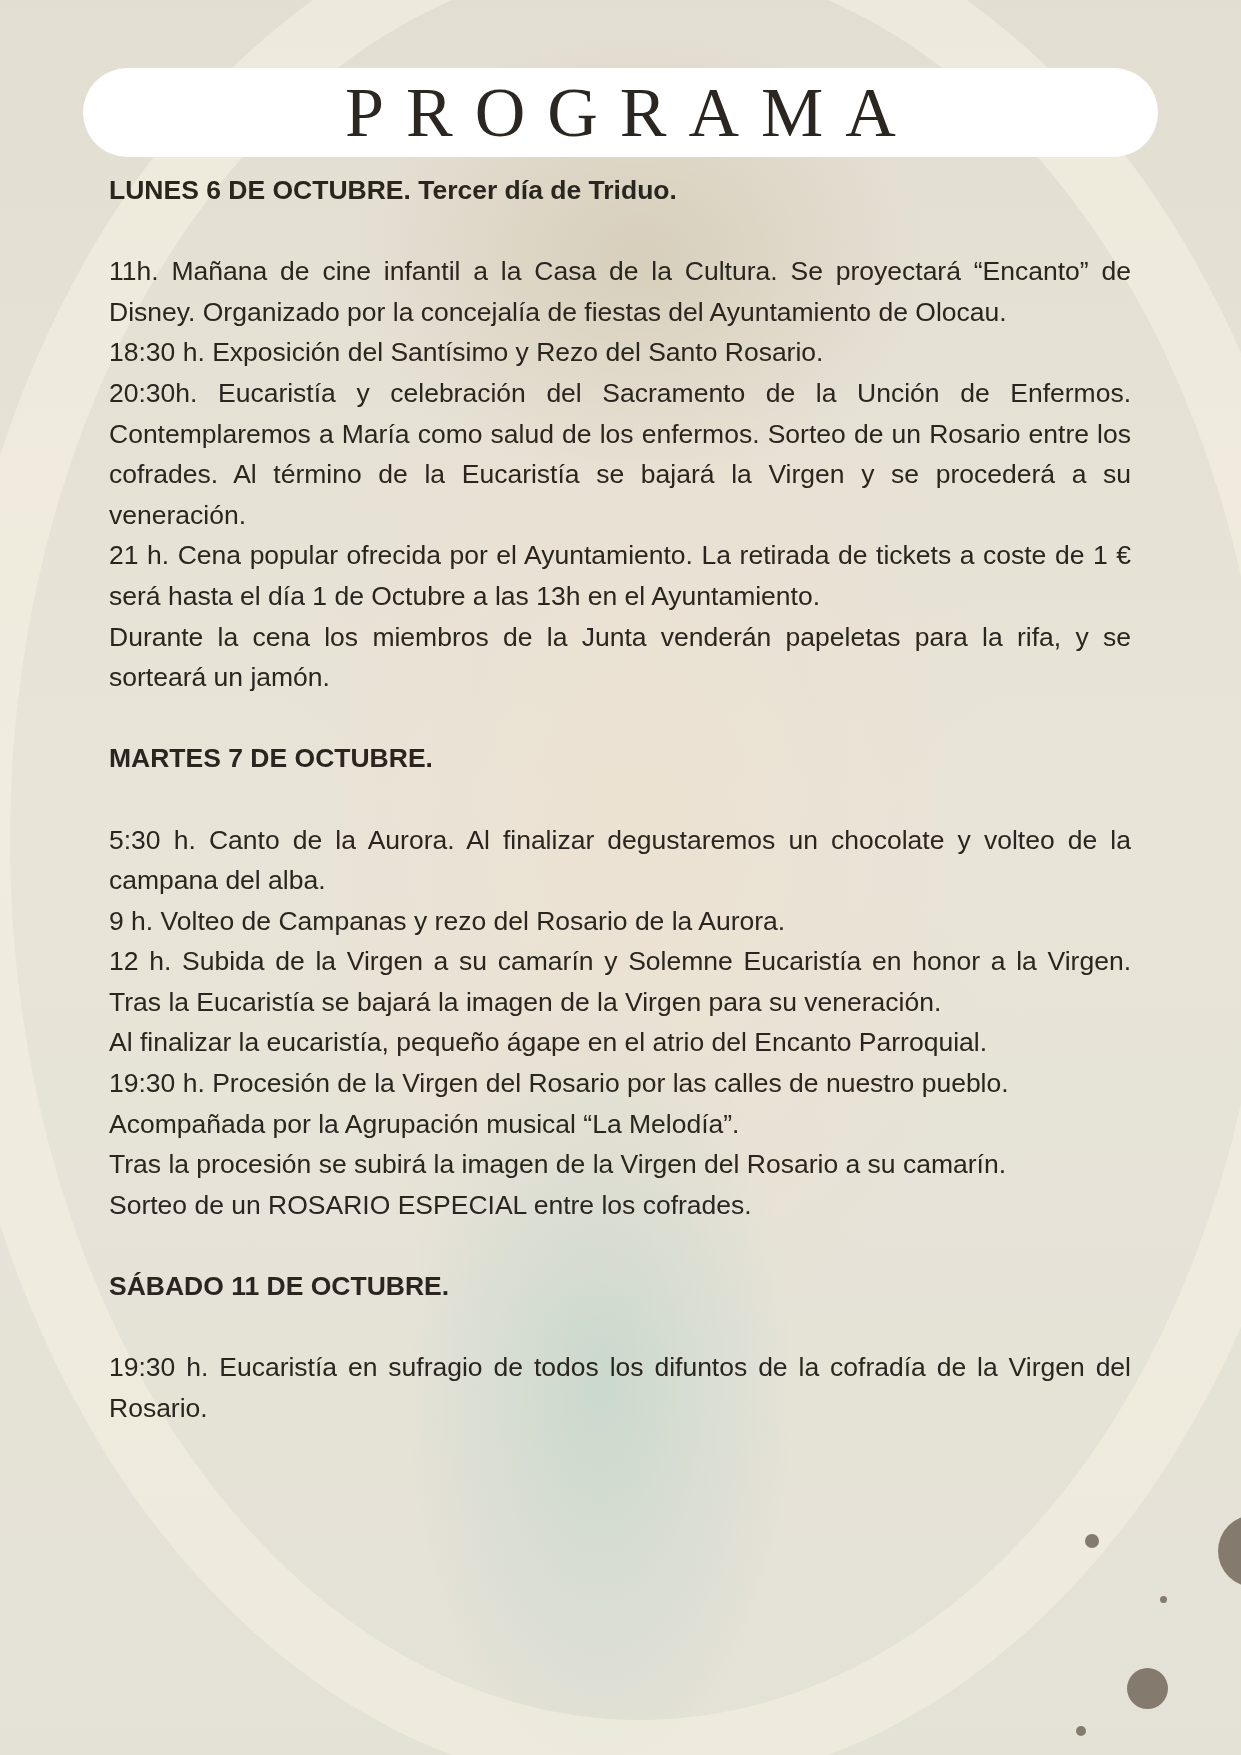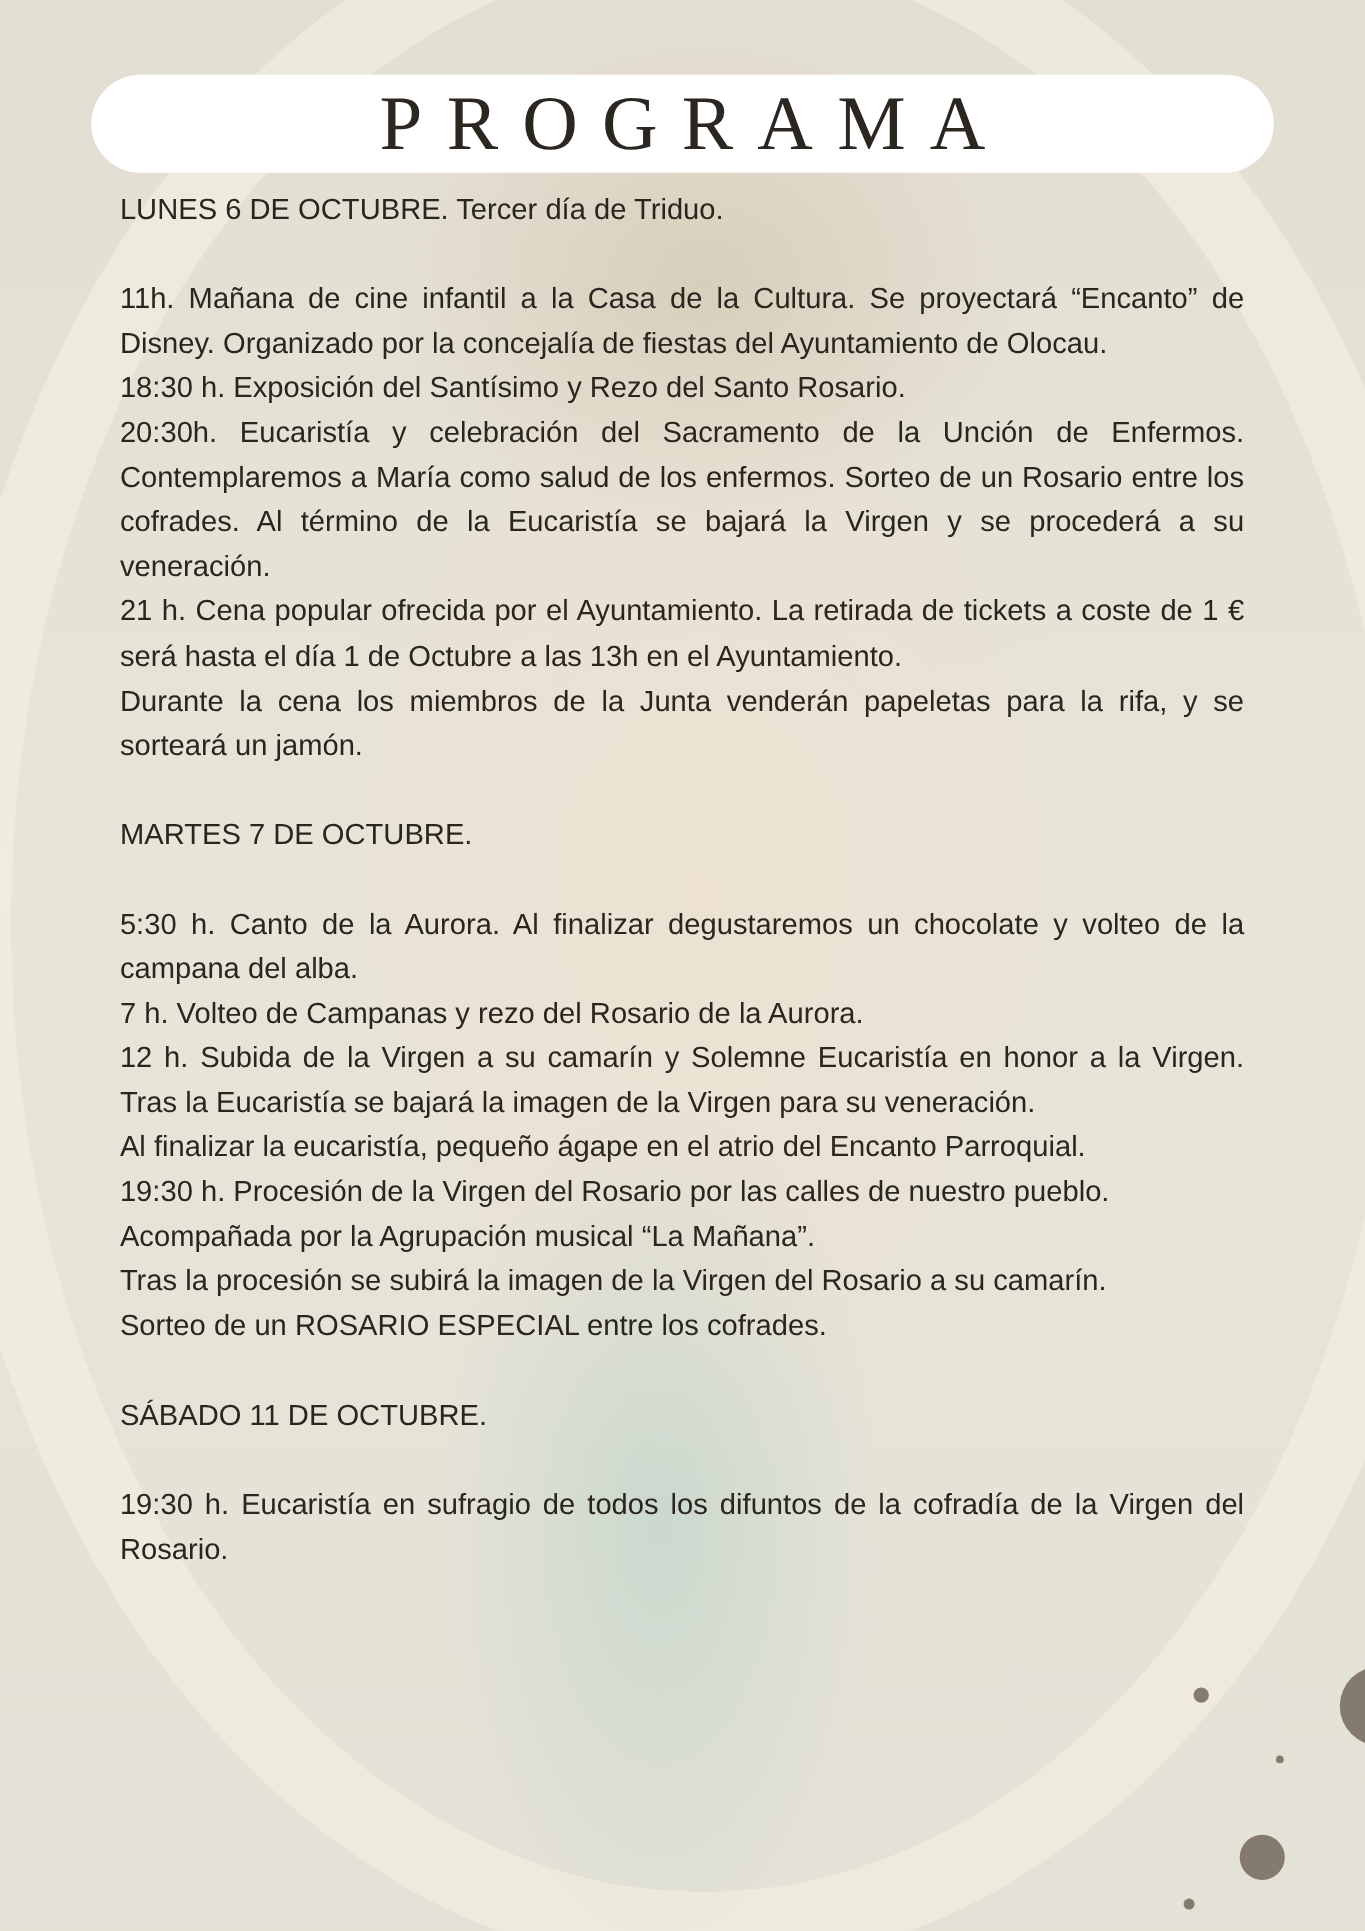--- a/index.html
+++ b/index.html
@@ -31,21 +31,21 @@
   .title-pill span {
     font-family: "Liberation Serif", "DejaVu Serif", serif;
     font-size: 70px; letter-spacing: 22px; color: #2b2620;
     padding-left: 22px; font-weight: normal; line-height: 1; text-align: right;
   }
   .content {
     position: absolute; left: 109px; top: 170px; width: 1022px;
     font-size: 26.5px; line-height: 40.6px;
   }
   .content p { margin: 0; text-align: justify; }
-  .heading { font-weight: normal; text-align: right; }
+  .heading { font-weight: bold; text-align: right; }
   .spacer { height: 40.6px; }
   .dot { position: absolute; border-radius: 50%; background: #857a6e; }
 </style>
 </head>
 <body>
 
 <div class="bg"></div>
 <div class="arc"></div>
 
 <div class="title-pill">
@@ -60,25 +60,25 @@
     <p>18:30 h. Exposición del Santísimo y Rezo del Santo Rosario.</p>
     <p>20:30h. Eucaristía y celebración del Sacramento de la Unción de Enfermos. Contemplaremos a María como salud de los enfermos. Sorteo de un Rosario entre los cofrades. Al término de la Eucaristía se bajará la Virgen y se procederá a su veneración.</p>
     <p>21 h. Cena popular ofrecida por el Ayuntamiento. La retirada de tickets a coste de 1 € será hasta el día 1 de Octubre a las 13h en el Ayuntamiento.</p>
     <p>Durante la cena los miembros de la Junta venderán papeletas para la rifa, y se sorteará un jamón.</p>
   </section>
   <div class="spacer"></div>
   <section>
     <p class="heading">MARTES 7 DE OCTUBRE.</p>
     <div class="spacer"></div>
     <p>5:30 h. Canto de la Aurora. Al finalizar degustaremos un chocolate y volteo de la campana del alba.</p>
-    <p>7 h. Volteo de Campanas y rezo del Rosario de la Aurora.</p>
+    <p>9 h. Volteo de Campanas y rezo del Rosario de la Aurora.</p>
     <p>12 h. Subida de la Virgen a su camarín y Solemne Eucaristía en honor a la Virgen. Tras la Eucaristía se bajará la imagen de la Virgen para su veneración.</p>
     <p>Al finalizar la eucaristía, pequeño ágape en el atrio del Encanto Parroquial.</p>
     <p>19:30 h. Procesión de la Virgen del Rosario por las calles de nuestro pueblo.</p>
-    <p>Acompañada por la Agrupación musical “La Mañana”.</p>
+    <p>Acompañada por la Agrupación musical “La Melodía”.</p>
     <p>Tras la procesión se subirá la imagen de la Virgen del Rosario a su camarín.</p>
     <p>Sorteo de un ROSARIO ESPECIAL entre los cofrades.</p>
   </section>
   <div class="spacer"></div>
   <section>
     <p class="heading">SÁBADO 11 DE OCTUBRE.</p>
     <div class="spacer"></div>
     <p>19:30 h. Eucaristía en sufragio de todos los difuntos de la cofradía de la Virgen del Rosario.</p>
   </section>
 </div>

